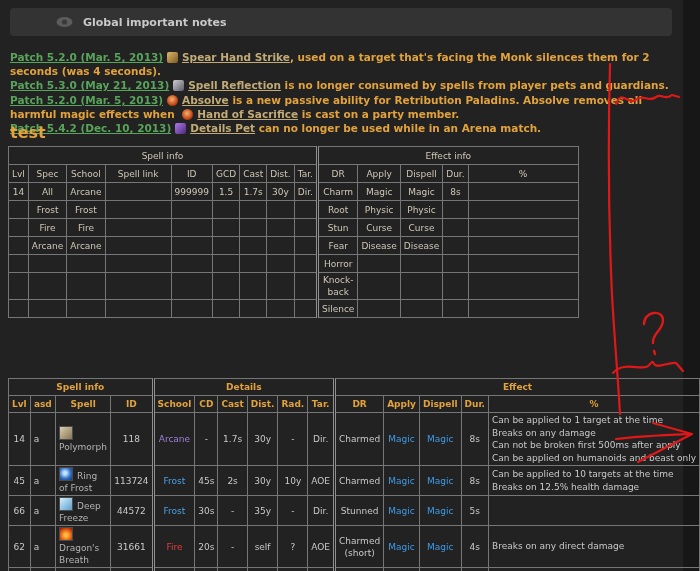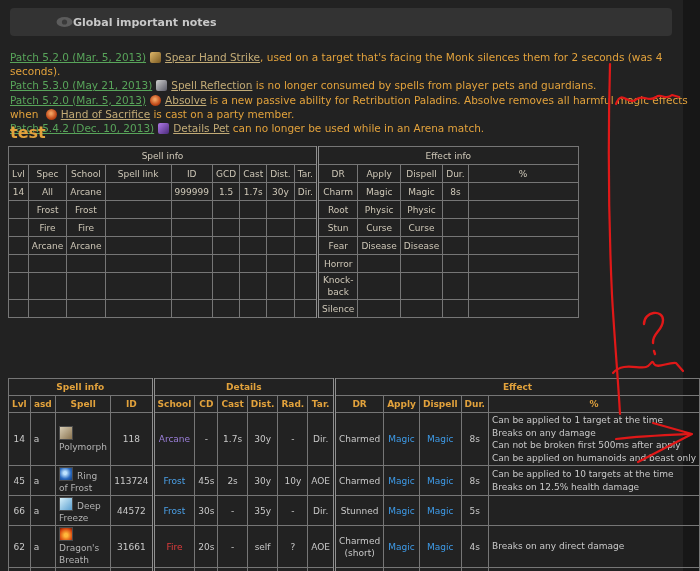--- a/index.html
+++ b/index.html
@@ -6,26 +6,26 @@
   body{
     width:700px;height:571px;position:relative;overflow:hidden;
     background:#222222;
     font-family:"DejaVu Sans","Liberation Sans",sans-serif;
   }
   .right-strip{position:absolute;right:0;top:0;width:17px;height:571px;background:#171717;}
 
   
   .header-bar{
     position:absolute;left:10px;top:8px;width:662px;height:28px;box-sizing:border-box;
-    background:#333333;border-radius:4px;display:flex;align-items:center;padding-left:46px;
+    background:#333333;border-radius:4px;display:flex;align-items:center;gap:10px;padding-left:46px;
   }
   .header-title{color:#c9c9c9;font-size:11px;font-weight:bold;}
 
   
-  .notes{position:absolute;left:10px;top:50px;width:680px;font-size:10.5px;font-weight:normal;
+  .notes{position:absolute;left:10px;top:50px;width:680px;font-size:10.5px;font-weight:bold;
          line-height:14.2px;color:#e2a23c;}
   .link-patch{color:#58a45a;text-decoration:underline;cursor:pointer;}
   .link-spell{color:#c2ab76;text-decoration:underline;cursor:pointer;}
   .note-icon{display:inline-block;width:11px;height:11px;border-radius:2px;vertical-align:-2px;margin:0 4px;}
   .ic-spear-hand-strike{background:linear-gradient(135deg,#e0b86a,#7a5a22);}
   .ic-spell-reflection{background:linear-gradient(135deg,#d0d0d0,#5a5a66);}
   .ic-hand-of-sacrifice{background:radial-gradient(circle at 45% 40%,#f0a060 10%,#c04818 60%,#5a1c08);border-radius:50%;}
   .ic-dismiss-pet{background:linear-gradient(135deg,#b07ae8,#4a2a7a);}
 
   .test-label{position:absolute;left:10px;top:123px;color:#e2a23c;font-size:16px;font-weight:bold;}

